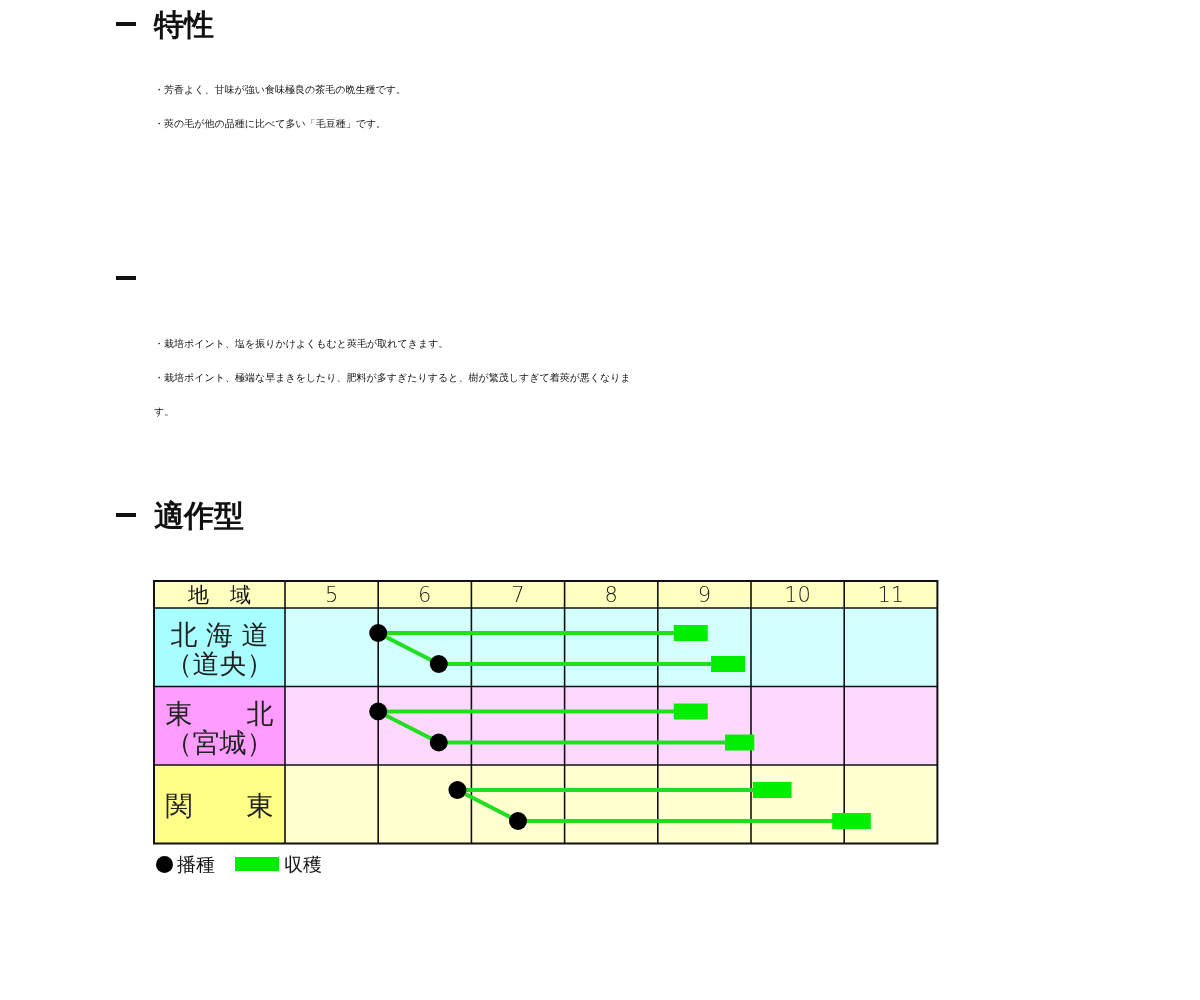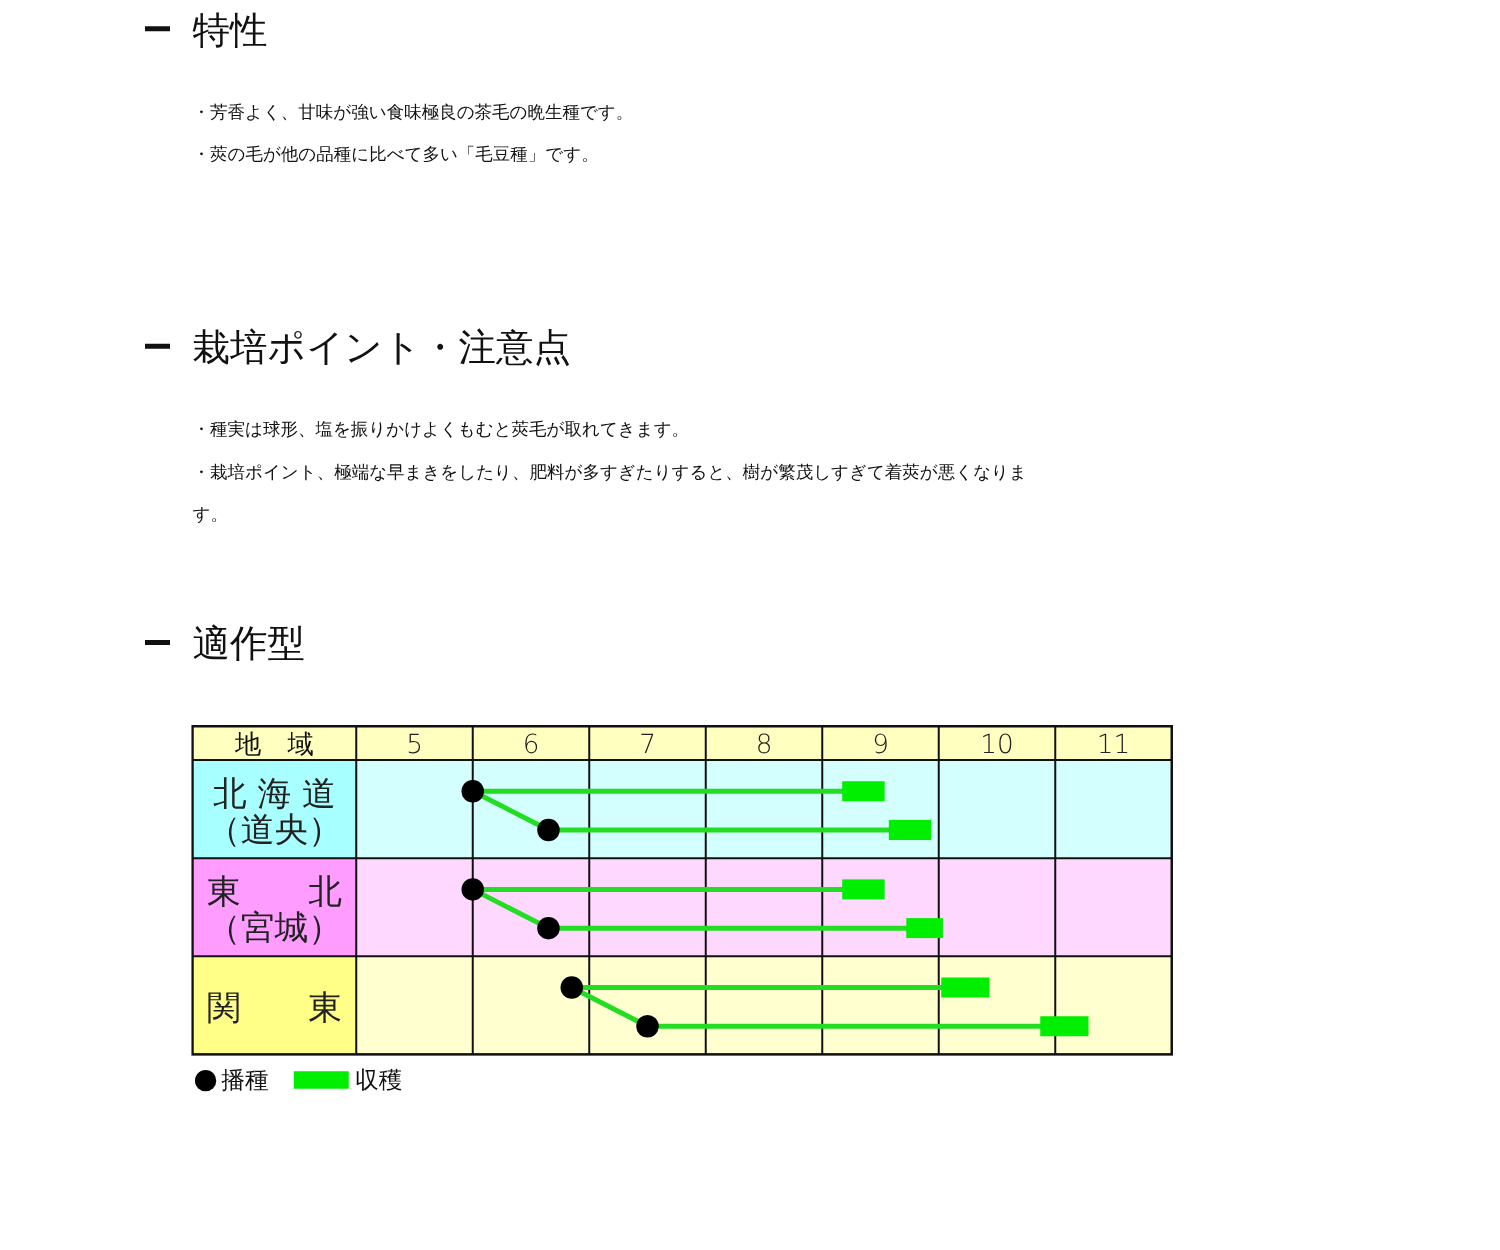--- a/index.html
+++ b/index.html
@@ -1,44 +1,44 @@
 <!DOCTYPE html>
 <html><head>
 <meta charset="utf-8">
 <style>
   html, body { margin:0; padding:0; background:#ffffff; }
   body { width:1200px; height:1000px; position:relative; overflow:hidden;
          font-family:"DejaVu Sans", sans-serif; color:#111; }
   .section-title { position:absolute; left:116px; margin:0; font-family:"DejaVu Serif", serif;
-                   font-weight:normal; font-size:30px; line-height:40px; color:#111; }
+                   font-weight:bold; font-size:30px; line-height:40px; color:#111; }
   .section-title .dash { display:inline-block; width:20px; height:4px; background:#111;
                    vertical-align:middle; margin-right:18px; position:relative; top:-3px; }
-  .bullets { position:absolute; left:154px; margin:0; padding:0; list-style:none; font-size:14px; }
+  .bullets { position:absolute; left:154px; margin:0; padding:0; list-style:none; font-size:10px; }
   .bullets li { line-height:34px; }
   .chart { position:absolute; left:153px; top:580px; }
   .legend { position:absolute; left:156px; top:848px; font-size:19px; line-height:32px; display:flex; align-items:center; }
   .legend .dot { width:17px; height:17px; border-radius:50%; background:#000; display:inline-block; margin-right:4px; }
   .legend .bar { width:44px; height:14px; background:#00ee00; display:inline-block; margin-left:20px; margin-right:5px; }
 </style>
 </head>
 <body>
 
 <h2 class="section-title" style="top:5px;">
   <span class="dash"></span><span>特性</span>
 </h2>
 <ul class="bullets" style="top:73px;">
   <li>・芳香よく、甘味が強い食味極良の茶毛の晩生種です。</li>
   <li>・莢の毛が他の品種に比べて多い「毛豆種」です。</li>
 </ul>
 
 <h2 class="section-title" style="top:259px;">
-  <span class="dash"></span><span>栽培ポイント・注意点</span>
+  <span class="dash"></span>
 </h2>
 <ul class="bullets" style="top:327px;">
-  <li>・種実は球形、塩を振りかけよくもむと莢毛が取れてきます。</li>
+  <li>・栽培ポイント、塩を振りかけよくもむと莢毛が取れてきます。</li>
   <li>・栽培ポイント、極端な早まきをしたり、肥料が多すぎたりすると、樹が繁茂しすぎて着莢が悪くなりま</li>
   <li>す。</li>
 </ul>
 
 <h2 class="section-title" style="top:496px;">
   <span class="dash"></span><span>適作型</span>
 </h2>
 
 <svg class="chart" width="786" height="266" viewBox="0 0 786 266">
   <g id="bg">

